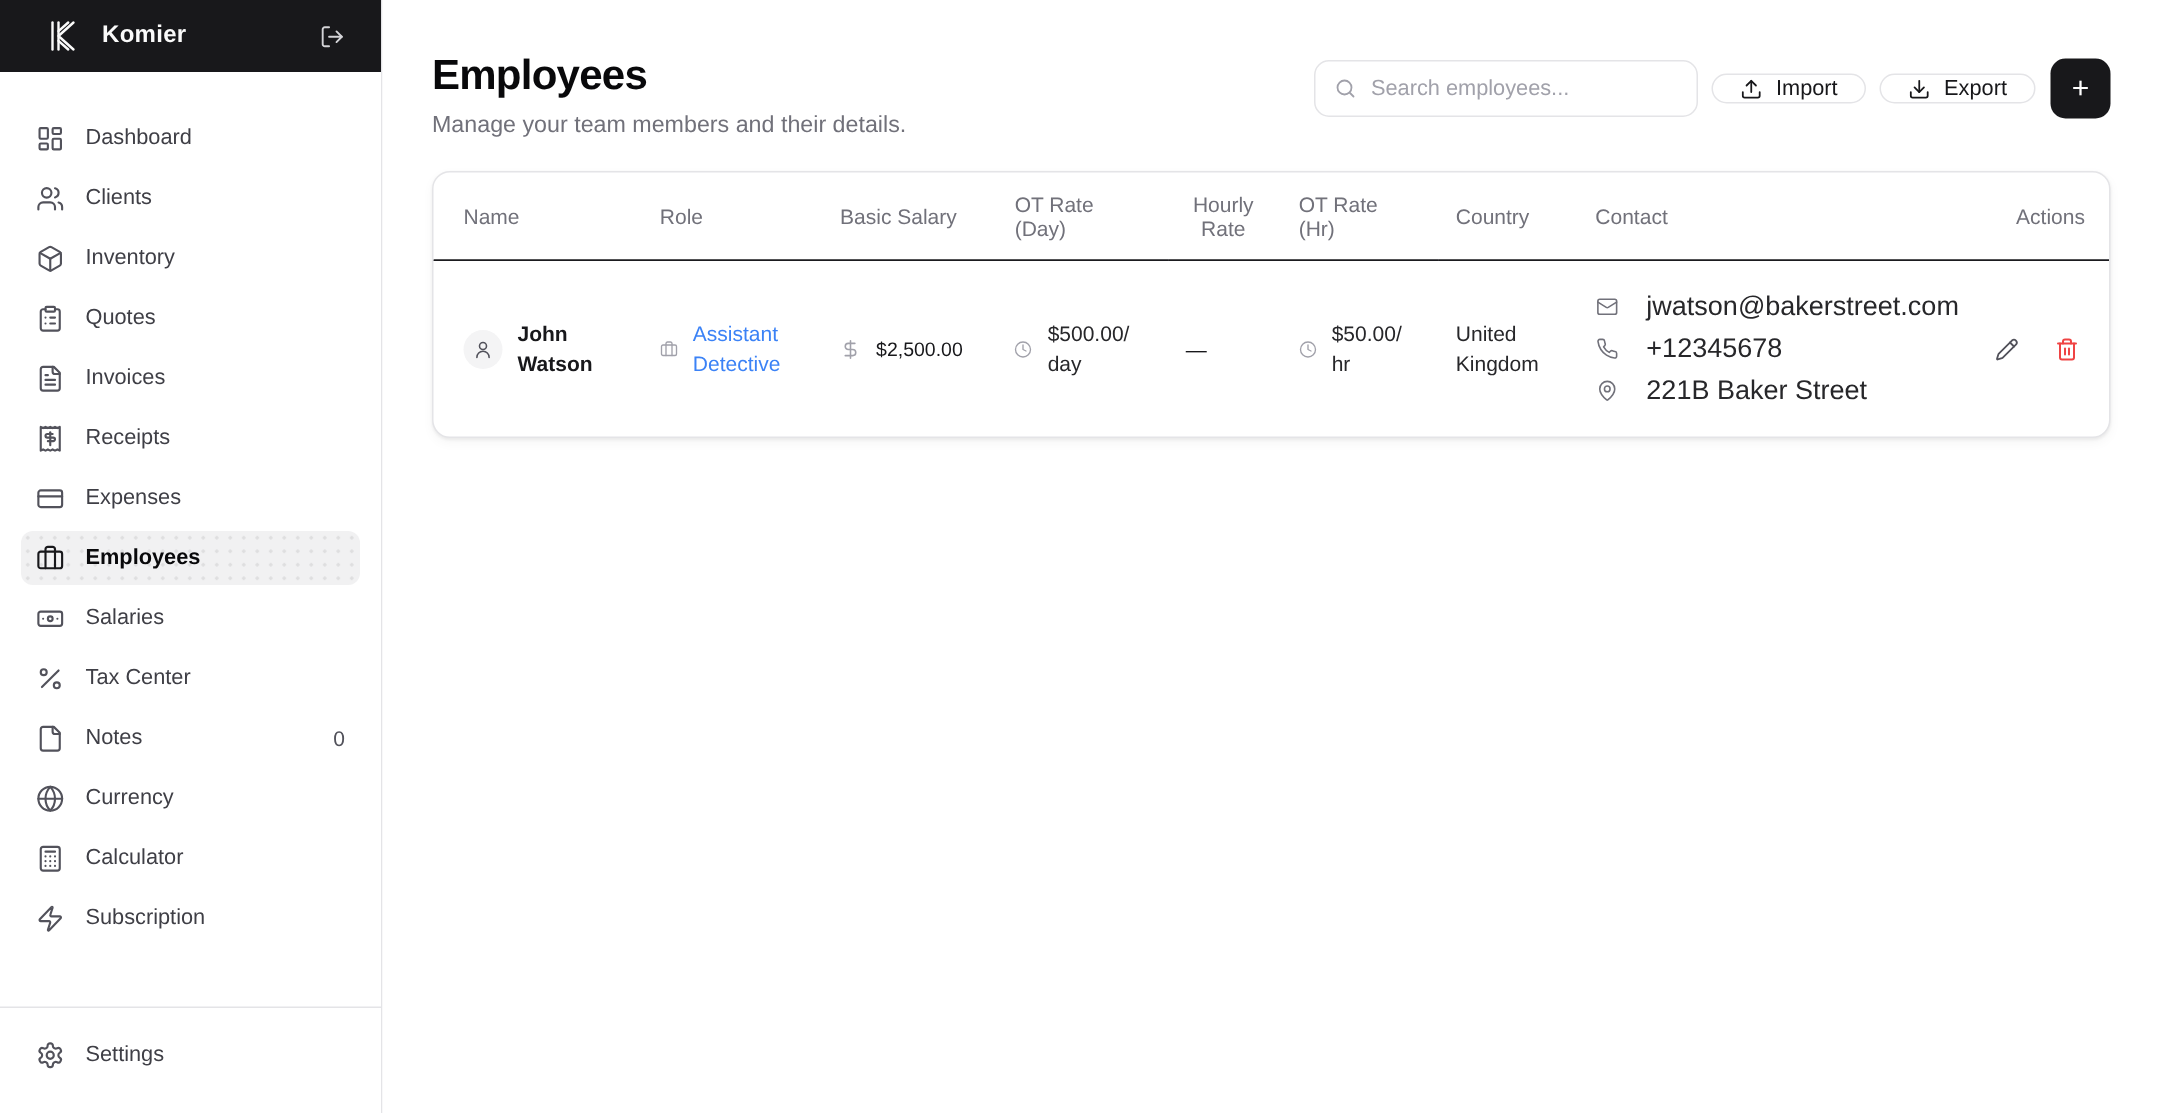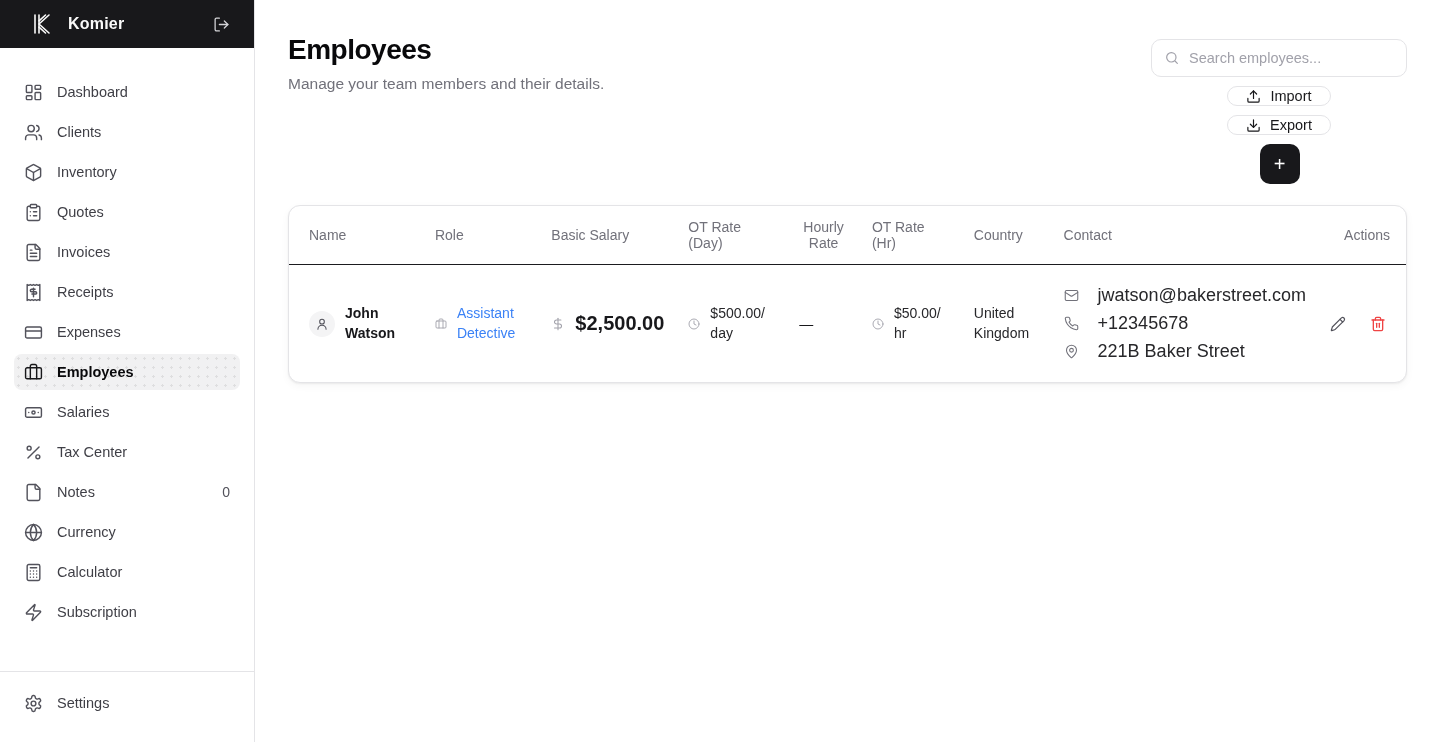--- a/index.html
+++ b/index.html
@@ -47,21 +47,21 @@
   .nav-item.active svg { color: #18181b; }
   .nav-badge { margin-left: auto; color: #52525b; font-size: 14px; }
   .nav-footer { border-top: 1px solid #e4e4e7; padding: 13px 14px 17px; margin-top: auto; }
 
   
   .main { flex: 1; padding: 34px 33px; background: #fff; }
   .page-header { display: flex; justify-content: space-between; align-items: flex-start; }
   .page-title { font-size: 28px; font-weight: 700; color: #09090b; letter-spacing: -0.5px; margin-bottom: 9px; }
   .page-subtitle { font-size: 15.5px; color: #71717a; }
 
-  .controls { display: flex; align-items: center; gap: 9px; margin-top: 5px; flex-direction: column; }
+  .controls { display: flex; align-items: center; gap: 9px; margin-top: 5px; }
   .search-box {
     width: 256px; height: 38px;
     border: 1px solid #e4e4e7; border-radius: 10px;
     display: flex; align-items: center; gap: 9px; padding: 0 12px; background: #fff;
   }
   .search-box svg { width: 16px; height: 16px; color: #a1a1aa; stroke-width: 1.8; }
   .search-box input { border: none; outline: none; flex: 1; font-size: 14.5px; font-family: inherit; color: #18181b; background: transparent; }
   .search-box input::placeholder { color: #a1a1aa; }
   .btn {
     height: 20px; display: flex; align-items: center; gap: 9px;
@@ -100,21 +100,21 @@
     width: 26px; height: 26px; min-width: 26px; border-radius: 50%;
     background: #f4f4f5; color: #52525b;
     display: flex; align-items: center; justify-content: center;
   }
   .avatar svg { width: 14px; height: 14px; stroke-width: 1.8; }
   .emp-name { font-weight: 700; color: #18181b; max-width: 54px; line-height: 1.42; }
   .cell-icon { color: #a1a1aa; }
   .cell-icon svg { width: 12px; height: 12px; stroke-width: 1.8; }
   .cell-icon.dollar svg { width: 14px; height: 14px; }
   .role-text { color: #3b82f6; max-width: 64px; line-height: 1.42; }
-  .salary-text { font-weight: 700; font-size: 20px; color: #18181b; text-align: right; }
+  .salary-text { font-weight: 400; font-size: 13px; color: #18181b; text-align: right; }
   .rate-text { color: #27272a; max-width: 64px; line-height: 1.42; }
   .rate-text.hr { max-width: 56px; }
   .dash-text { color: #18181b; }
   .country-text { color: #27272a; max-width: 74px; line-height: 1.42; }
 
   .contact-list { display: flex; flex-direction: column; gap: 7px; }
   .contact-line { display: flex; align-items: center; gap: 19px; color: #27272a; font-size: 18px; }
   .contact-line svg { width: 15px; height: 15px; min-width: 15px; color: #71717a; stroke-width: 1.7; }
 
   .actions-cell { padding-right: 20px; }

